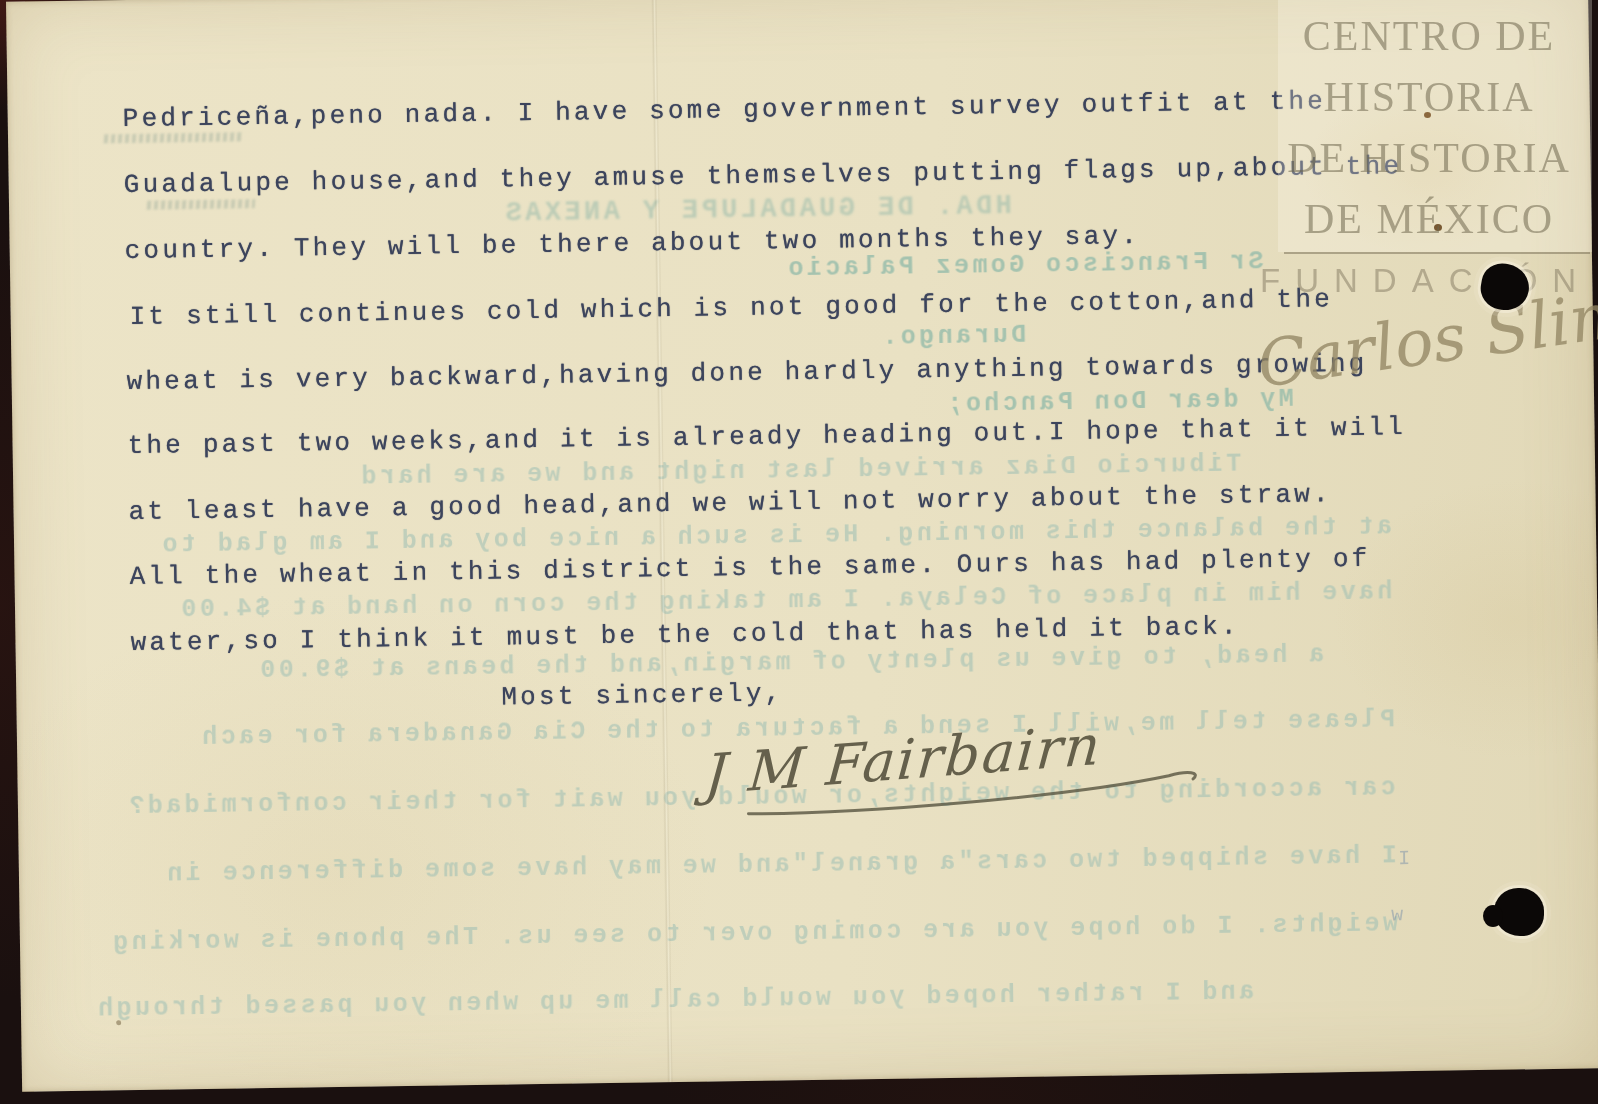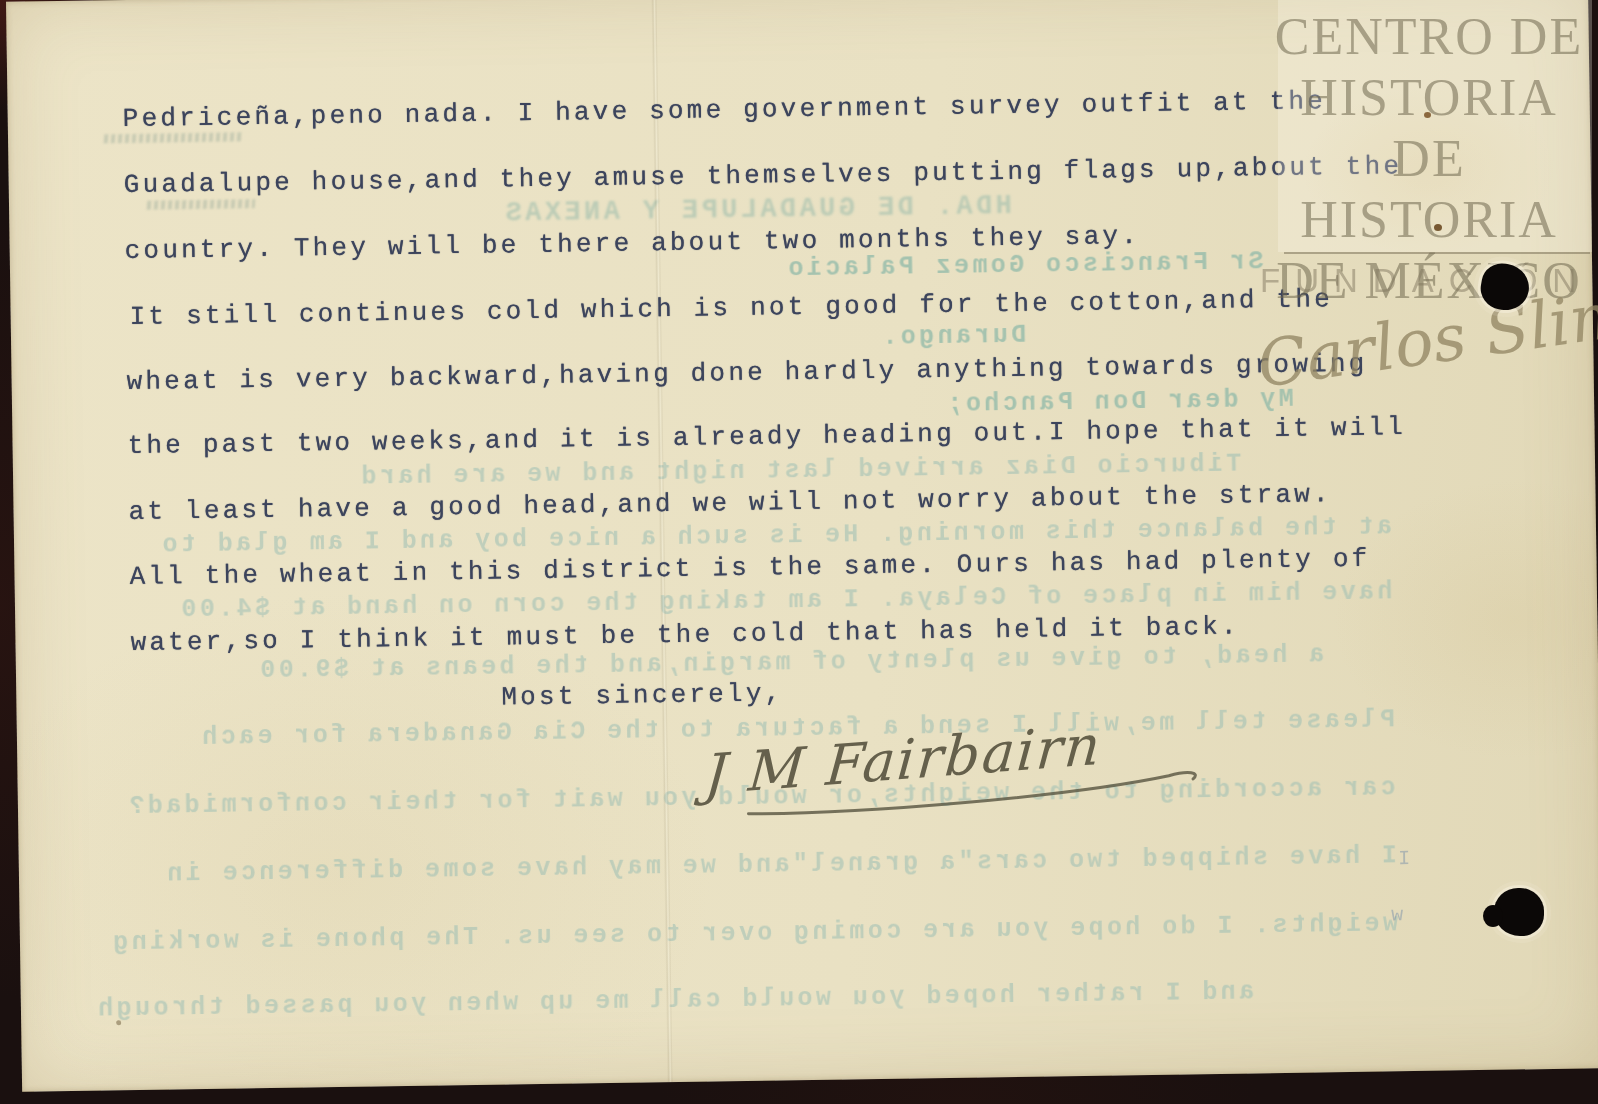--- a/index.html
+++ b/index.html
@@ -39,21 +39,21 @@
     background:repeating-linear-gradient(90deg,rgba(124,150,138,.55) 0 4px,transparent 4px 7px);}
   
   .signature{position:absolute;left:688px;top:736px;z-index:4;color:#5a5642;transform:rotate(-3.5deg);}
   .signature .name{display:block;font-family:"DejaVu Serif","Liberation Serif",serif;font-style:italic;
     font-size:55px;letter-spacing:2px;transform:skewX(-9deg);opacity:.92;}
   .signature svg{display:block;margin:-8px 0 0 34px;opacity:.9;}
   
   .wm-panel{position:absolute;left:1278px;top:0;width:314px;height:252px;z-index:5;
     background:rgba(255,252,242,.27);}
   .wm-lines{position:absolute;left:1264px;top:6px;width:330px;z-index:6;text-align:center;
-    font-family:"Liberation Serif","DejaVu Serif",serif;font-size:52px;line-height:61px;
+    font-family:"Liberation Serif","DejaVu Serif",serif;font-size:42px;line-height:61px;
     letter-spacing:2px;color:rgba(112,103,78,.55);}
   .wm-divider{position:absolute;left:1284px;top:252px;width:306px;height:2px;z-index:6;
     background:rgba(116,106,82,.5);}
   .wm-fund{position:absolute;left:1260px;top:262px;z-index:6;white-space:nowrap;
     font-family:"Liberation Sans","DejaVu Sans",sans-serif;font-size:33px;letter-spacing:15px;
     color:rgba(130,120,95,.5);}
   .wm-script{position:absolute;left:1256px;top:302px;z-index:6;white-space:nowrap;
     font-family:"DejaVu Serif","Liberation Serif",serif;font-style:italic;font-size:64px;
     color:rgba(148,135,100,.78);transform:rotate(-8deg);}
   

